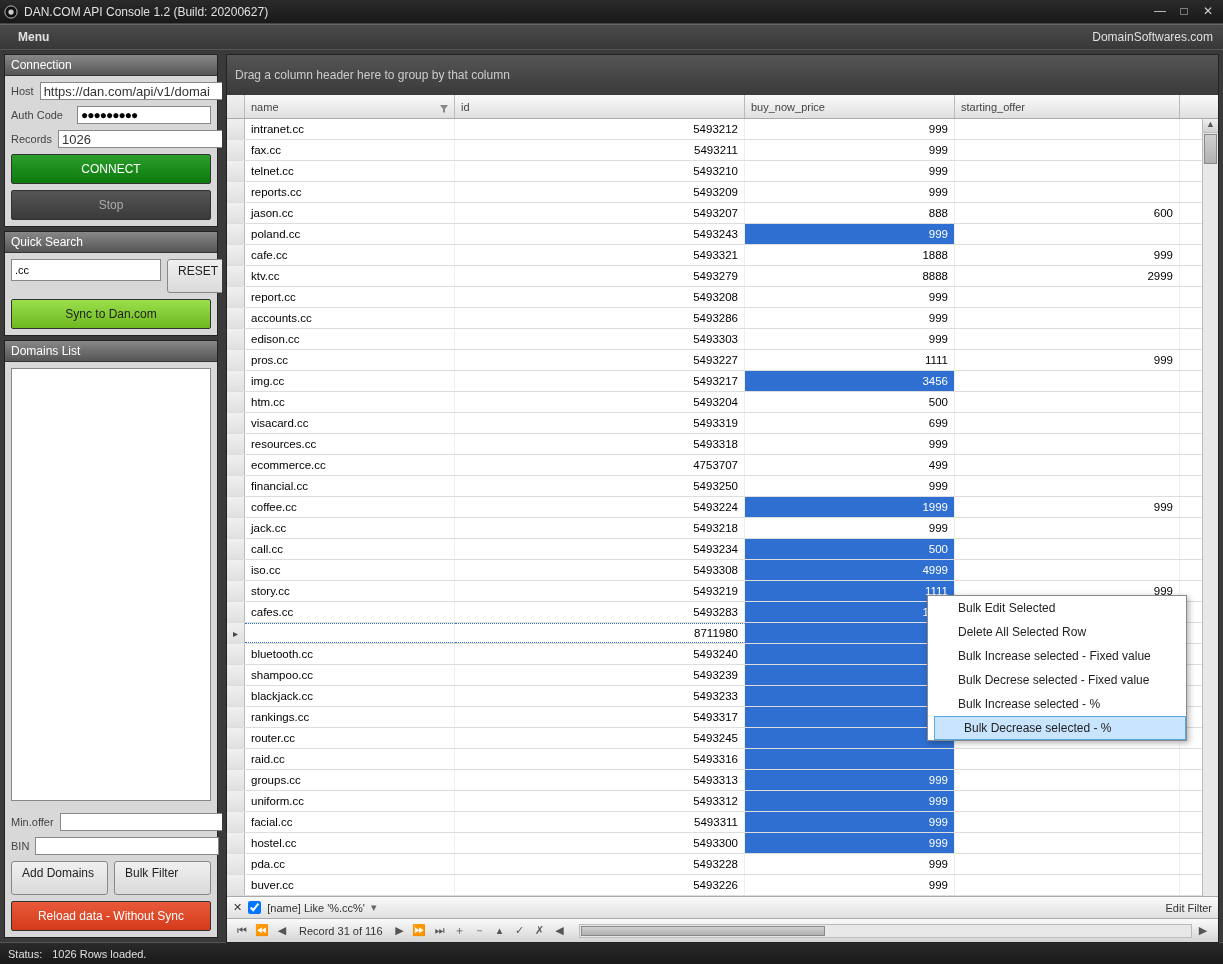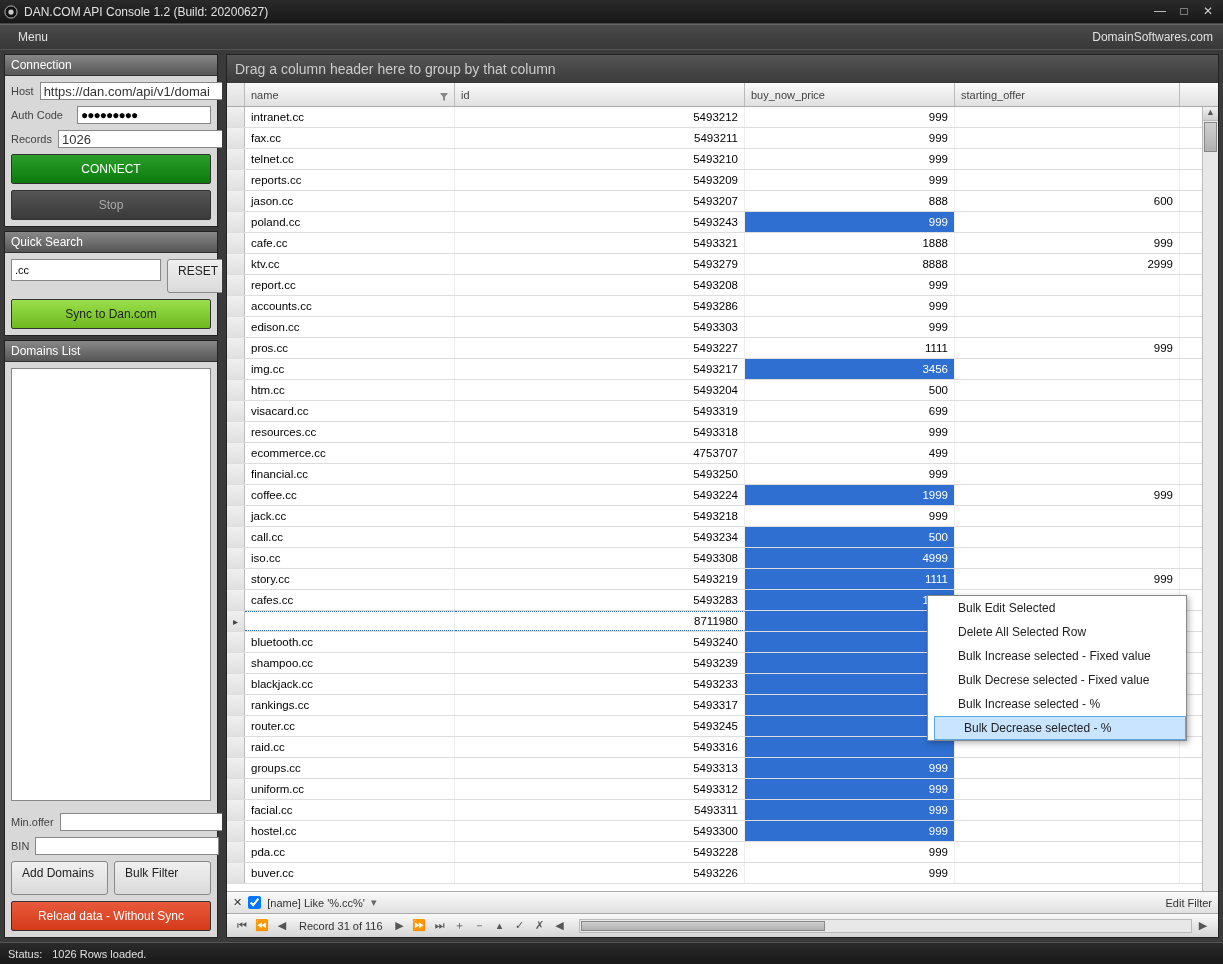--- a/index.html
+++ b/index.html
@@ -3,21 +3,21 @@
 <meta charset="utf-8">
 <style>
 * { box-sizing: border-box; margin: 0; padding: 0; }
 body { font-family: "Segoe UI", Tahoma, sans-serif; font-size: 12px; background: #3a3a3a; color: #ccc; overflow: hidden; width: 1223px; height: 964px; }
 .titlebar { background: linear-gradient(#2a2a2a, #181818); height: 24px; display: flex; align-items: center; padding: 0 4px; color: #e0e0e0; border-bottom: 1px solid #444; }
 .titlebar .icon { width: 14px; height: 14px; margin-right: 6px; }
 .titlebar .title { flex: 1; font-size: 12px; }
 .titlebar .winbtns { display: flex; gap: 2px; }
 .titlebar .winbtns div { width: 22px; height: 16px; text-align: center; line-height: 14px; color: #ccc; font-size: 12px; cursor: pointer; }
 .menubar { background: linear-gradient(#4a4a4a, #383838); height: 26px; display: flex; align-items: center; padding: 0 10px; border-bottom: 1px solid #555; border-top: 1px solid #666; }
-.menubar .menu-item { color: #e0e0e0; padding: 3px 8px; cursor: pointer; }
+.menubar .menu-item { color: #e0e0e0; padding: 3px 8px; cursor: pointer; font-weight: bold; }
 .menubar .spacer { flex: 1; }
 .menubar .brand { color: #e0e0e0; }
 .main { display: flex; height: calc(100% - 24px - 26px - 22px); }
 .sidebar { width: 222px; background: #3a3a3a; padding: 4px; display: flex; flex-direction: column; gap: 4px; }
 .panel { border: 1px solid #222; background: #d8d8d8; }
 .panel-hdr { background: linear-gradient(#888,#555); color: #fff; padding: 3px 6px; font-size: 12px; border-bottom: 1px solid #333; }
 .panel-body { padding: 6px; display: flex; flex-direction: column; gap: 6px; }
 .row { display: flex; align-items: center; gap: 6px; }
 .row label { color: #444; width: 60px; font-size: 11px; }
 .row input { flex: 1; height: 18px; border: 1px solid #888; background: #fff; padding: 0 3px; font-size: 13px; color: #333; }
@@ -27,21 +27,21 @@
 .btn-lime { background: linear-gradient(#9ae04a,#6eb820); color: #222; }
 .btn-red { background: linear-gradient(#e85a3a,#d43a1a); color: #fff; }
 .btn-std { background: linear-gradient(#f0f0f0,#dadada); color: #222; border: 1px solid #888; height: 34px; line-height: 22px; padding: 0 10px; border-radius: 3px; }
 .qs-row { display: flex; gap: 6px; }
 .qs-row input { flex: 1; height: 22px; border: 1px solid #888; padding: 0 3px; font-size: 11px; }
 .domains-box { flex: 1; background: #fff; border: 1px solid #888; margin-bottom: 6px; }
 .sidebar-bottom { display: flex; gap: 6px; }
 .sidebar-bottom .btn-std { flex: 1; }
 .content { flex: 1; background: #3a3a3a; padding: 4px; display: flex; flex-direction: column; }
 .grid-wrap { flex: 1; background: #fff; border: 1px solid #222; display: flex; flex-direction: column; position: relative; }
-.group-bar { background: linear-gradient(#555,#3a3a3a); color: #ccc; padding: 4px 8px; height: 28px; display:flex; align-items:center; font-size: 14px; }
+.group-bar { background: linear-gradient(#555,#3a3a3a); color: #ccc; padding: 4px 8px; height: 40px; display:flex; align-items:center; font-size: 12px; }
 .grid-header { display: flex; background: linear-gradient(#fafafa,#e0e0e0); border-bottom: 1px solid #aaa; height: 24px; }
 .grid-header .cell { border-right: 1px solid #bbb; padding: 4px 6px; color: #444; font-size: 11px; display:flex; align-items:center; }
 .grid-body { flex: 1; overflow: hidden; position: relative; }
 .grid-row { display: flex; height: 21px; border-bottom: 1px solid #ddd; background: #fff; color: #000; }
 .grid-row .cell { border-right: 1px solid #eee; padding: 2px 6px; font-size: 11.5px; display:flex; align-items:center; }
 .cell.num { justify-content: flex-end; }
 .col-ind { width: 18px; background: linear-gradient(#f0f0f0,#e0e0e0); border-right: 1px solid #bbb; display:flex; align-items:center; justify-content:center; }
 .col-name { width: 210px; }
 .col-id { width: 290px; }
 .col-price { width: 210px; }

